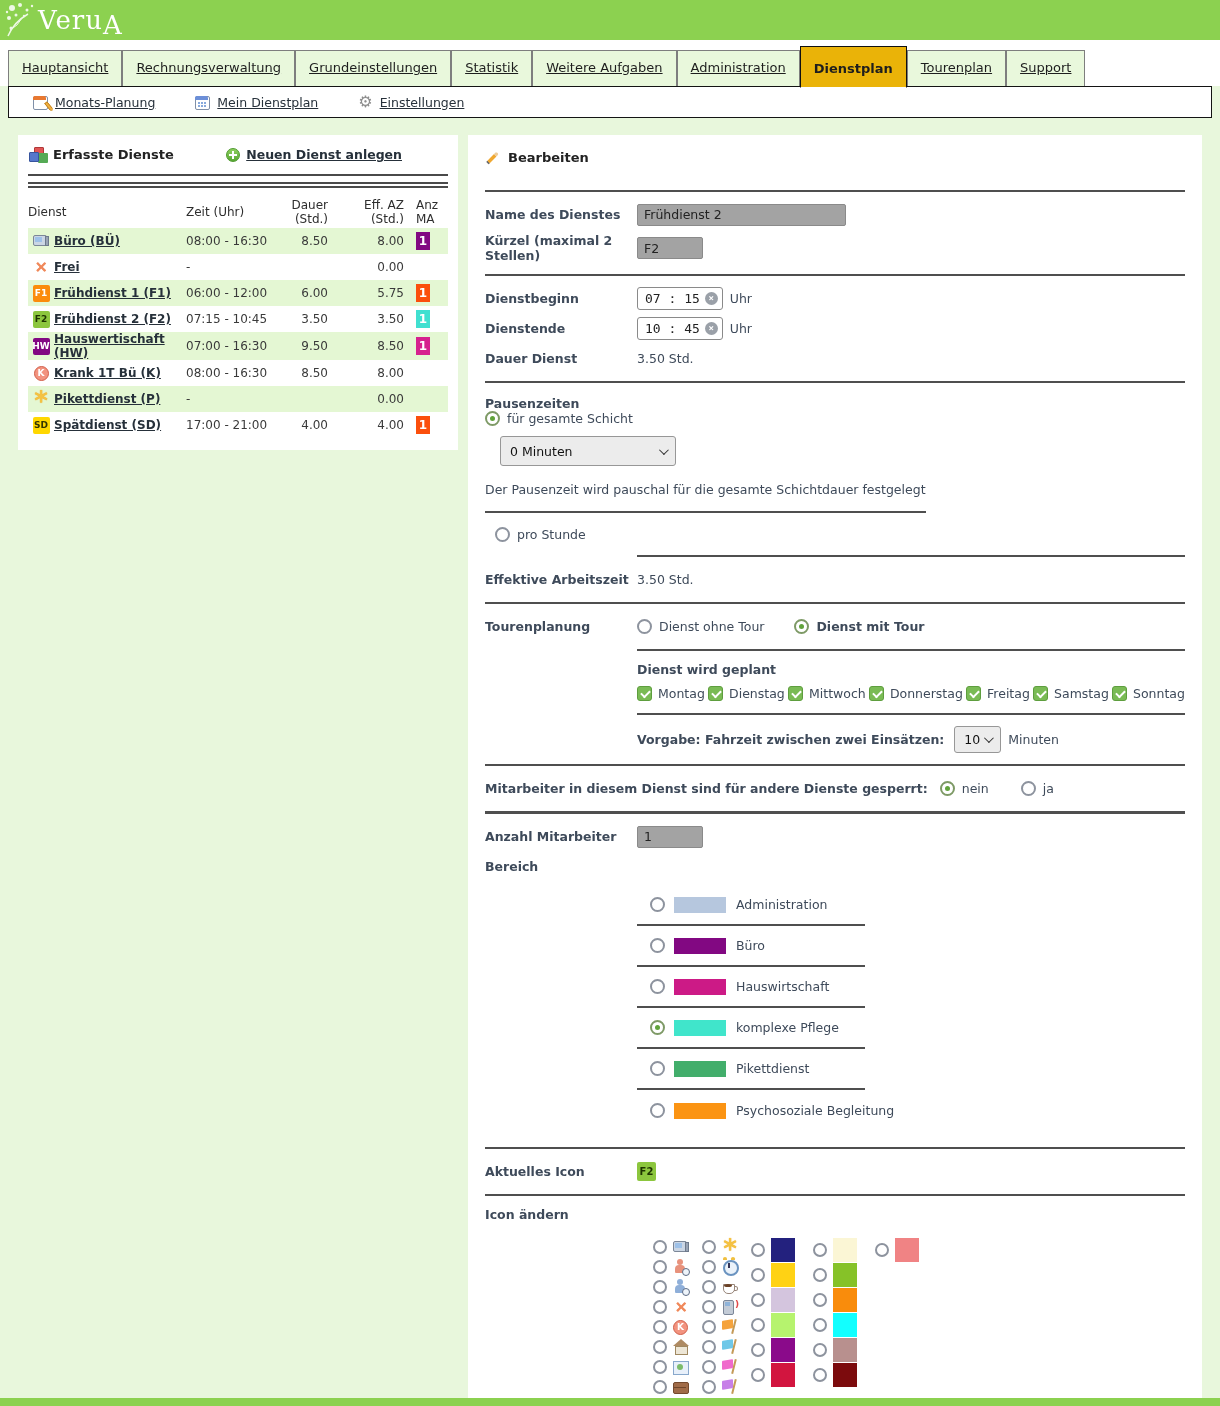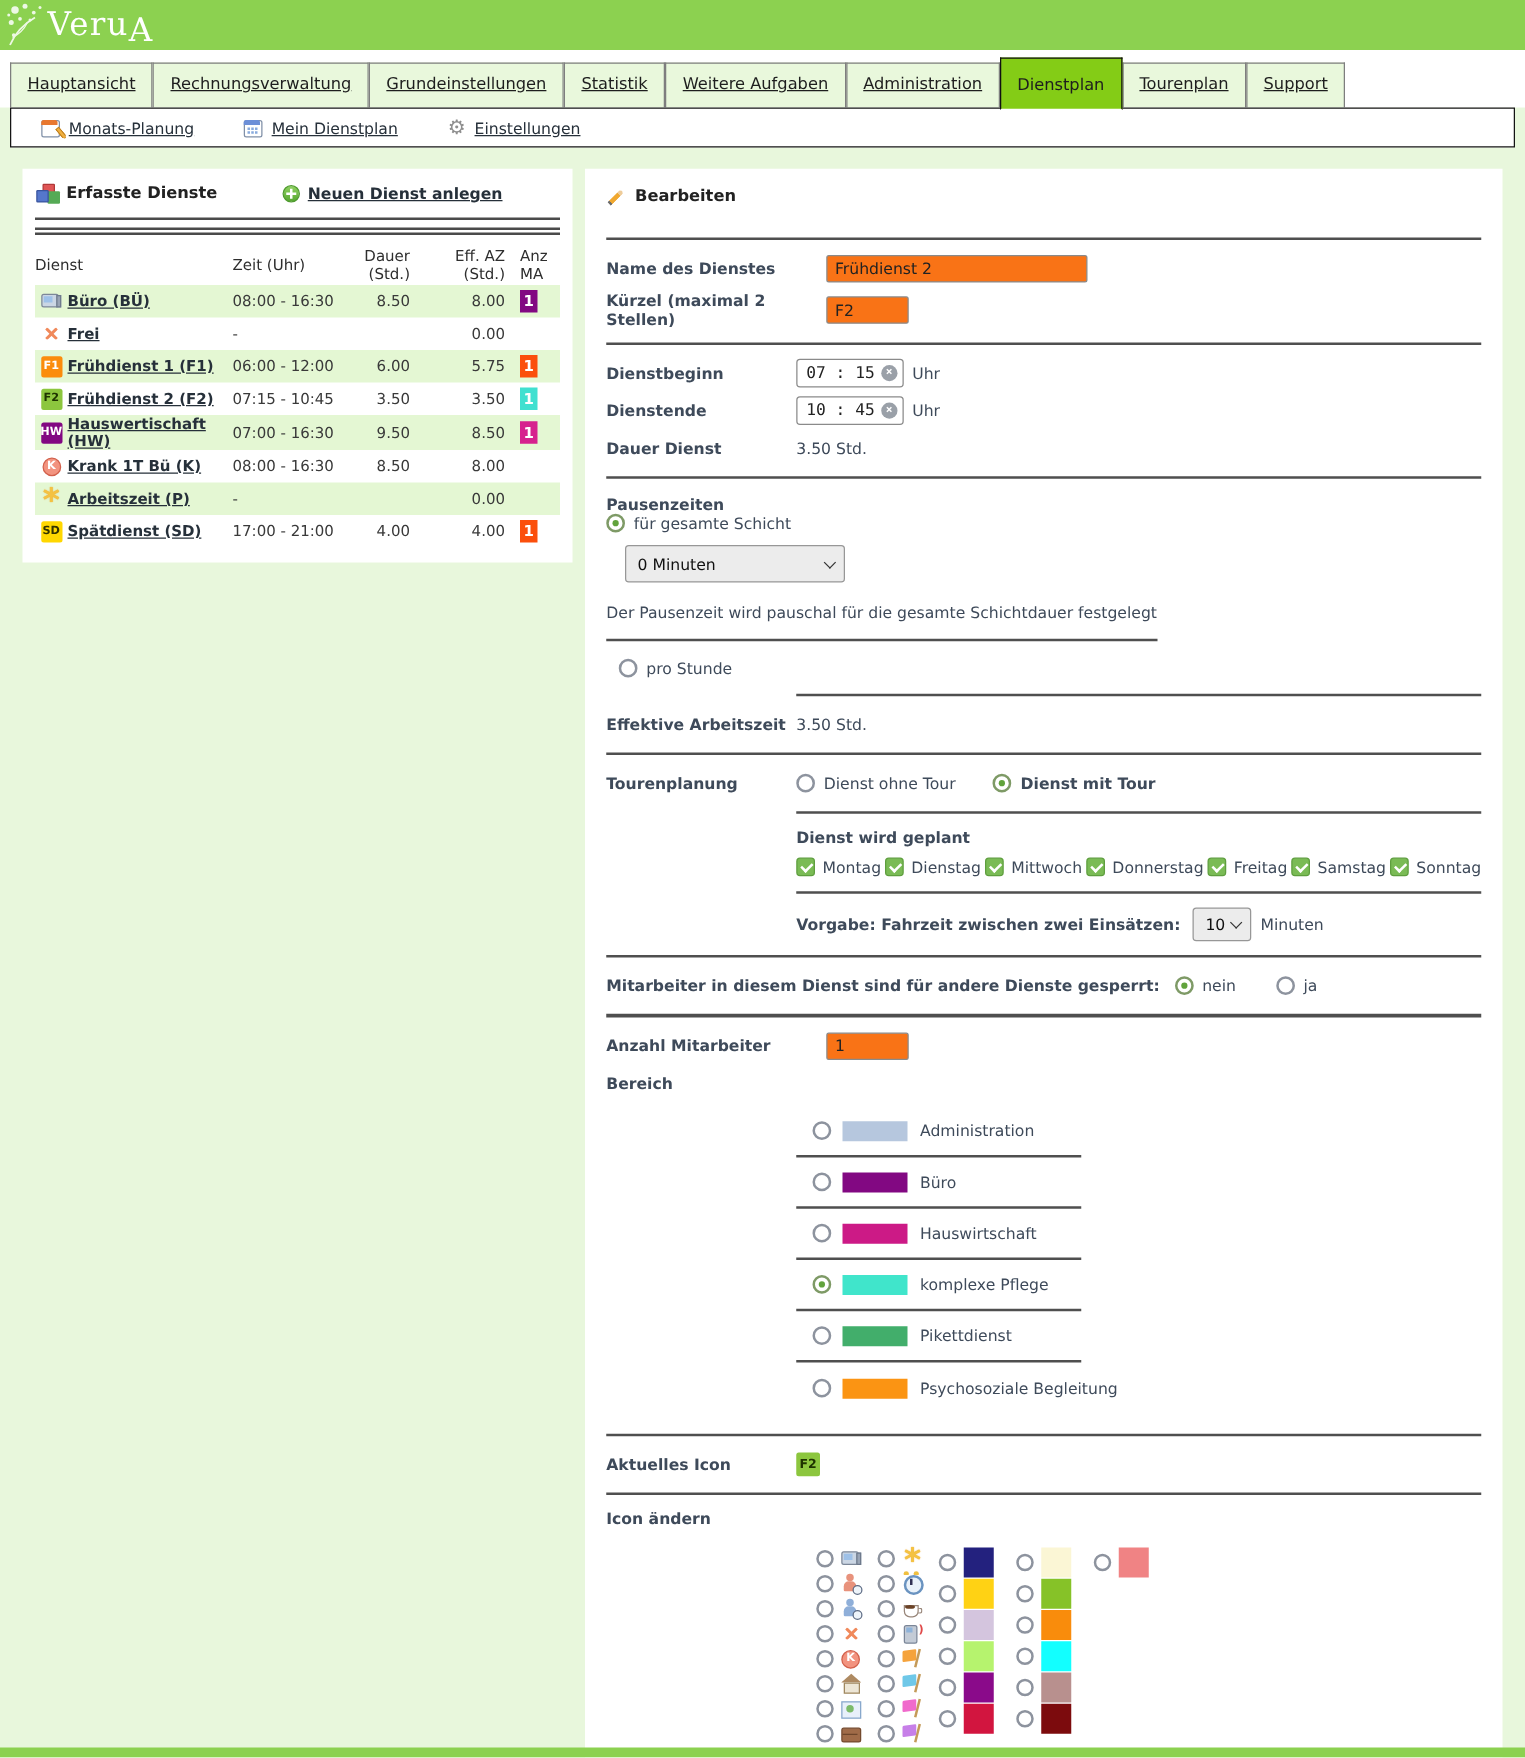--- a/index.html
+++ b/index.html
@@ -11,21 +11,21 @@
   }
   
   .topbar { height:40px; background:#8CD150; position:relative; display:flex; align-items:center; }
   .ornament { position:absolute; left:4px; top:0; }
   .logo { margin-left:38px; color:#fff; font-family:"DejaVu Serif","Liberation Serif",serif; font-size:26px; letter-spacing:1px; }
   .logo .logo-a { display:inline-block; transform:translateY(5px); }
   
   .tabzone { background:#fff; padding:0 8px; }
   .tabs { display:flex; align-items:flex-end; height:46px; }
   .tab { background:#E9F8DC; border:1px solid #7E7E7E; border-bottom:none; padding:9px 13px 11px; font-size:13px; color:#1E1E1E; text-decoration:underline; cursor:pointer; white-space:nowrap; }
-  .tab.active { background:#84cc16; border:1px solid #101010; border-bottom:1px solid #fff; font-weight:normal; text-decoration:none; padding-top:14px; margin-bottom:-2px; position:relative; z-index:3;text-align:center; }
+  .tab.active { background:#eab308; border:1px solid #101010; border-bottom:1px solid #fff; font-weight:bold; text-decoration:none; padding-top:14px; margin-bottom:-2px; position:relative; z-index:3;text-align:center; }
   .subnav { margin:0 8px; border:1px solid #141414; background:#fff; display:flex; align-items:center; gap:40px; padding:6px 0 6px 24px; height:32px; position:relative; z-index:1; }
   .subnav-item { display:flex; align-items:center; gap:7px; cursor:pointer; }
   .subnav-item .lbl { text-decoration:underline; color:#26303A; font-size:12.5px; }
   
   .main { padding:17px 0 0 18px; display:flex; align-items:flex-start; }
   .panel { background:#fff; }
   .left-panel { width:440px; padding:10px 10px 12px; }
   .right-panel { width:734px; margin-left:10px; padding:12px 17px 20px; min-height:1253px; }
   
   .lp-titlerow { display:flex; align-items:center; padding:2px 0 6px; }
@@ -46,21 +46,21 @@
   .sq { width:17px; height:17px; border-radius:2px; font-size:9px; font-weight:bold; display:flex; align-items:center; justify-content:center; font-family:"DejaVu Sans",sans-serif; }
   
   .f-title { display:flex; align-items:center; gap:8px; font-weight:bold; font-size:13px; color:#222; padding:3px 0 14px; }
   .rule { border:0; border-top:2px solid #4F4F4F; margin:11px 0; }
   .rule.ind { margin-left:152px; }
   .rule.heavy { border-top-width:3px; }
   .frow { display:flex; align-items:center; margin:7px 0; min-height:23px; }
   .frow.top { align-items:flex-start;flex-direction:column; }
   .flabel { width:152px; flex:none; font-weight:bold; color:#3E4A5A; font-size:12.5px; }
   .fval { color:#3E4A5A; }
-  .ti { border:1px solid #8A8A8A; border-radius:2px; height:22px; padding:0 6px; display:flex; align-items:center; font-size:12.5px; color:#222; background:#f97316;margin-left:24px; }
+  .ti { border:1px solid #8A8A8A; border-radius:2px; height:22px; padding:0 6px; display:flex; align-items:center; font-size:12.5px; color:#222; background:#a3a3a3; }
   .timebox { border:1px solid #8A8A8A; border-radius:3px; height:23px; padding:0 4px 0 7px; display:inline-flex; align-items:center; gap:5px; font-family:"DejaVu Sans Mono","Liberation Mono",monospace; font-size:13px; color:#222; }
   .clr { width:13px; height:13px; border-radius:50%; background:#9AA0A8; color:#fff; font-size:9px; line-height:13px; text-align:center; font-weight:bold; cursor:pointer; }
   .unit { margin-left:7px; color:#3E4A5A; }
   .radio { width:15px; height:15px; border:2px solid #8D939E; border-radius:50%; background:#fff; display:inline-block; position:relative; flex:none; cursor:pointer; }
   .radio.sel { border-color:#7E9A66; }
   .radio.sel::after { content:""; position:absolute; left:3px; top:3px; width:5px; height:5px; border-radius:50%; background:#61A33C; }
   .rlbl { margin-left:7px; color:#3E4A5A; }
   .selectbox { display:inline-flex; align-items:center; justify-content:space-between; background:#ECECEC; border:1px solid #979797; border-radius:3px; height:30px; padding:0 9px; cursor:pointer; color:#111; }
   .chev { width:7px; height:7px; border-right:1.6px solid #333; border-bottom:1.6px solid #333; transform:rotate(45deg) translateY(-2px); }
   .note { color:#3E4A5A; margin:16px 0 4px; }
@@ -276,21 +276,21 @@
             <span class="name">Krank 1T Bü (K)</span>
             <span>08:00 - 16:30</span>
             <span class="num">8.50</span>
             <span class="num">8.00</span>
             <span class="anz"></span>
           </div>
           <div class="lrow green">
             <span style="display: flex; justify-content: center;">
               <span class="ig i-asterisk">*</span>
             </span>
-            <span class="name">Arbeitszeit (P)</span>
+            <span class="name">Pikettdienst (P)</span>
             <span>-</span>
             <span class="num"></span>
             <span class="num">0.00</span>
             <span class="anz"></span>
           </div>
           <div class="lrow">
             <span style="display: flex; justify-content: center;">
               <span class="sq" style="background: rgb(255, 215, 0); color: rgb(51, 51, 0);">SD</span>
             </span>
             <span class="name">Spätdienst (SD)</span>

